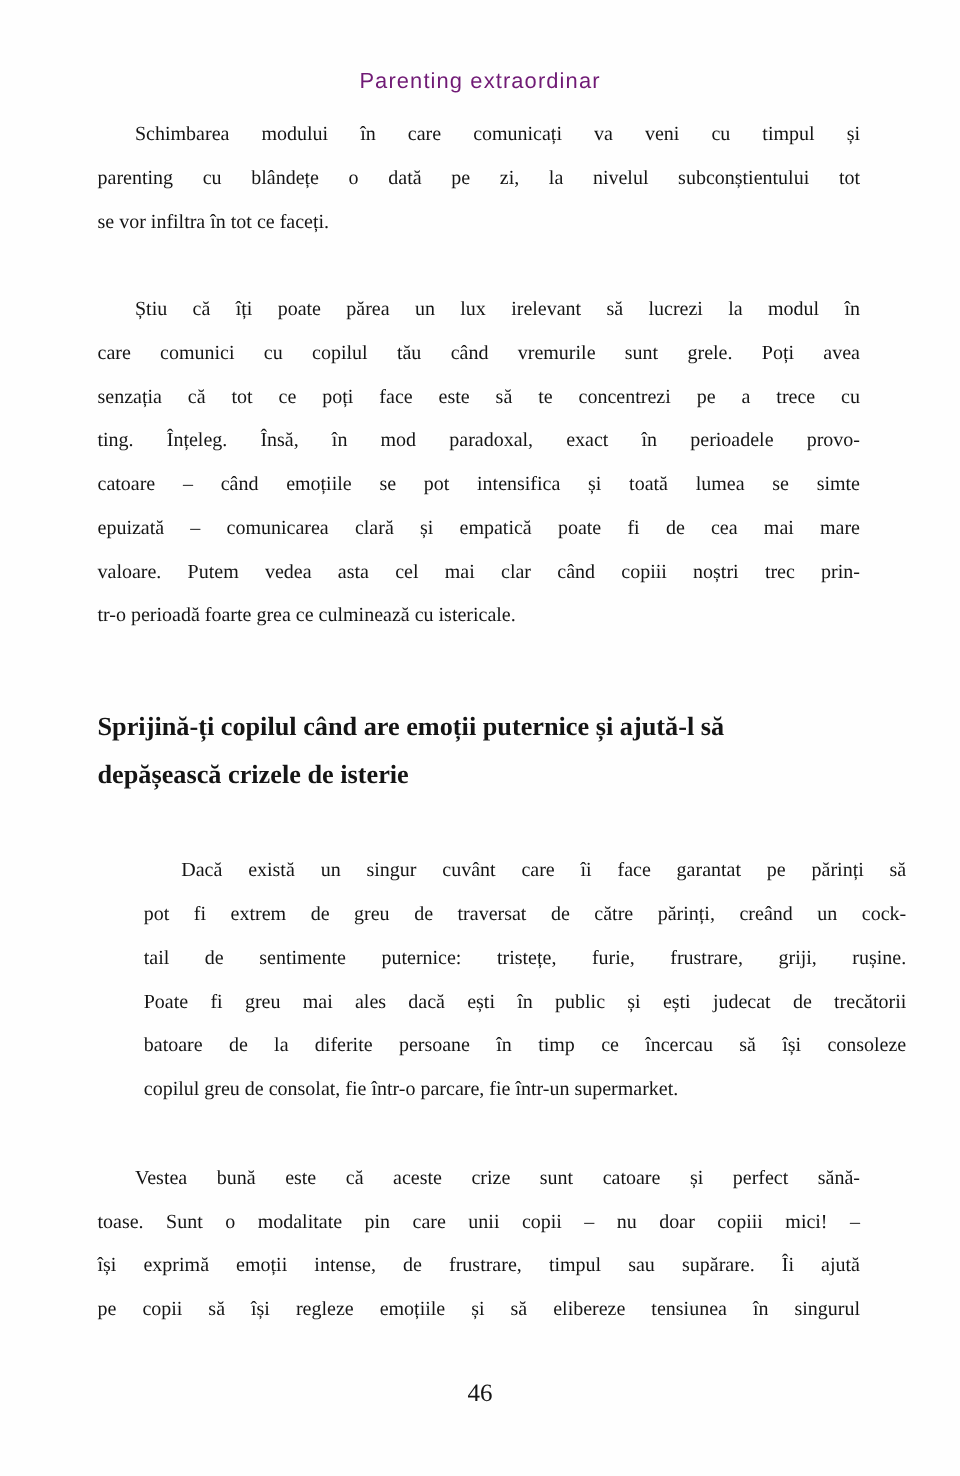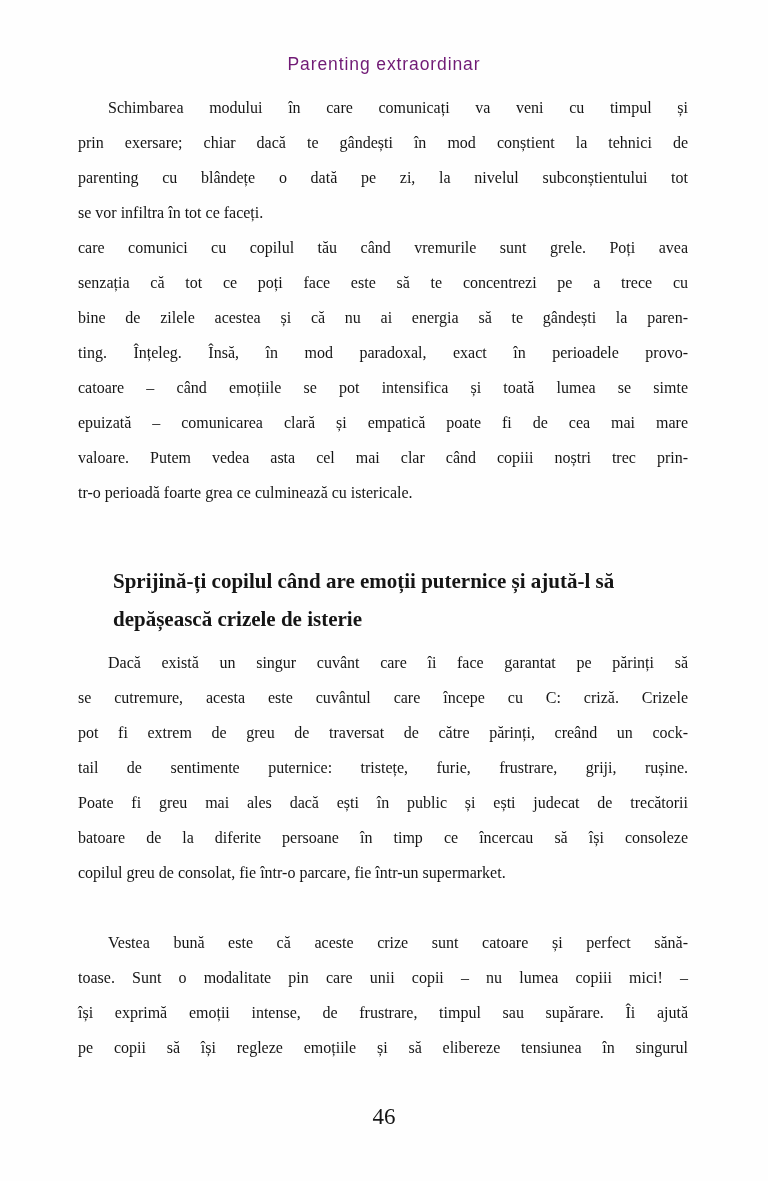--- a/index.html
+++ b/index.html
@@ -17,81 +17,79 @@
     font-family:"Liberation Sans", sans-serif;
     font-size:17.5px; letter-spacing:0.9px;
     color:#701a75;
   }
   .para {
     position:absolute; left:78px; width:610px;
   }
   .p1 { top:90px; }
   .p2 { top:230px; }
   .hd { top:562px; }
-  .p3 { top:645px; }
+  .p3 { top:679px;margin-left:37px; }
   .p4 { top:925px; }
   .line {
     height:35px; line-height:35px;
     font-size:16px;
   }
   .jl { text-align:justify; text-align-last:justify; -moz-text-align-last:justify; }
   .ll { text-align:right; text-align-last:left; }
   .ind { text-indent:30px; }
   .hd .line {
     height:38px; line-height:38px;
     font-size:21px; font-weight:700;
-    text-align:left; text-align-last:left;margin-left:35px;
+    text-align:left; text-align-last:left;
   }
   .page-number {
     position:absolute; top:1104px; left:0; width:768px;
-    text-align:center; font-size:23px; color:#151515;
+    text-align:center; font-size:20px; color:#151515;
   }
 </style>
 </head>
 <body>
 
 <div class="page">
 
   <div class="running-head">Parenting extraordinar</div>
 
   <div class="para p1">
     <div class="line jl ind">Schimbarea modului în care comunicați va veni cu timpul și</div>
-    <div class="line jl">prin exersare; chiar dacă te gândești în mod conștient la tehnici de</div>
     <div class="line jl">parenting cu blândețe o dată pe zi, la nivelul subconștientului tot</div>
     <div class="line ll">se vor infiltra în tot ce faceți.</div>
   </div>
 
   <div class="para p2">
+    <div class="line jl ind">Știu că îți poate părea un lux irelevant să lucrezi la modul în</div>
     <div class="line jl">care comunici cu copilul tău când vremurile sunt grele. Poți avea</div>
     <div class="line jl">senzația că tot ce poți face este să te concentrezi pe a trece cu</div>
-    <div class="line jl">bine de zilele acestea și că nu ai energia să te gândești la paren-</div>
     <div class="line jl">ting. Înțeleg. Însă, în mod paradoxal, exact în perioadele provo-</div>
     <div class="line jl">catoare – când emoțiile se pot intensifica și toată lumea se simte</div>
     <div class="line jl">epuizată – comunicarea clară și empatică poate fi de cea mai mare</div>
     <div class="line jl">valoare. Putem vedea asta cel mai clar când copiii noștri trec prin-</div>
     <div class="line ll">tr-o perioadă foarte grea ce culminează cu istericale.</div>
   </div>
 
   <div class="para hd">
     <div class="line">Sprijină-ți copilul când are emoții puternice și ajută-l să</div>
     <div class="line">depășească crizele de isterie</div>
   </div>
 
   <div class="para p3">
     <div class="line jl ind">Dacă există un singur cuvânt care îi face garantat pe părinți să</div>
-    <div class="line jl">se cutremure, acesta este cuvântul care începe cu C: criză. Crizele</div>
     <div class="line jl">pot fi extrem de greu de traversat de către părinți, creând un cock-</div>
     <div class="line jl">tail de sentimente puternice: tristețe, furie, frustrare, griji, rușine.</div>
     <div class="line jl">Poate fi greu mai ales dacă ești în public și ești judecat de trecătorii</div>
     <div class="line jl">batoare de la diferite persoane în timp ce încercau să își consoleze</div>
     <div class="line ll">copilul greu de consolat, fie într-o parcare, fie într-un supermarket.</div>
   </div>
 
   <div class="para p4">
     <div class="line jl ind">Vestea bună este că aceste crize sunt catoare și perfect sănă-</div>
-    <div class="line jl">toase. Sunt o modalitate pin care unii copii – nu lumea copiii mici! –</div>
+    <div class="line jl">toase. Sunt o modalitate pin care unii copii – nu doar copiii mici! –</div>
     <div class="line jl">își exprimă emoții intense, de frustrare, timpul sau supărare. Îi ajută</div>
     <div class="line jl">pe copii să își regleze emoțiile și să elibereze tensiunea în singurul</div>
   </div>
 
   <div class="page-number">46</div>
 
 </div>
 
 </body></html>

